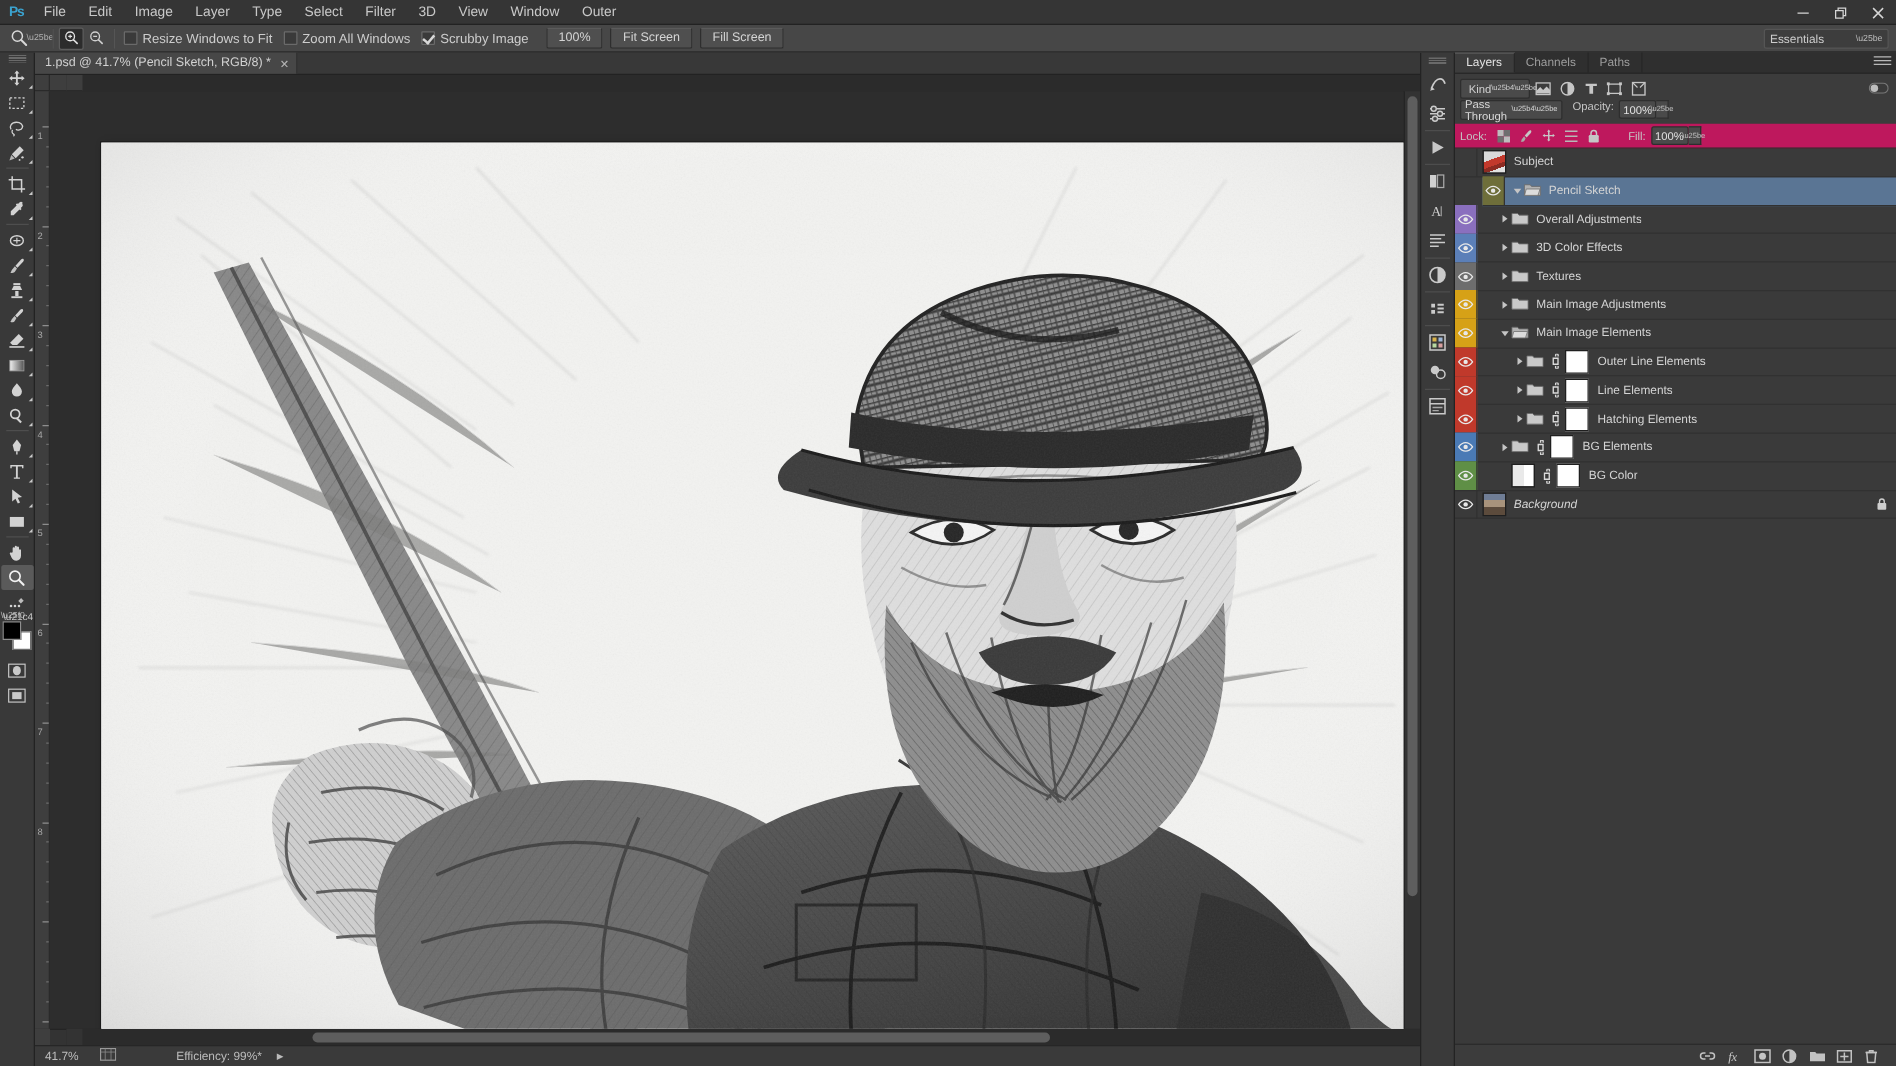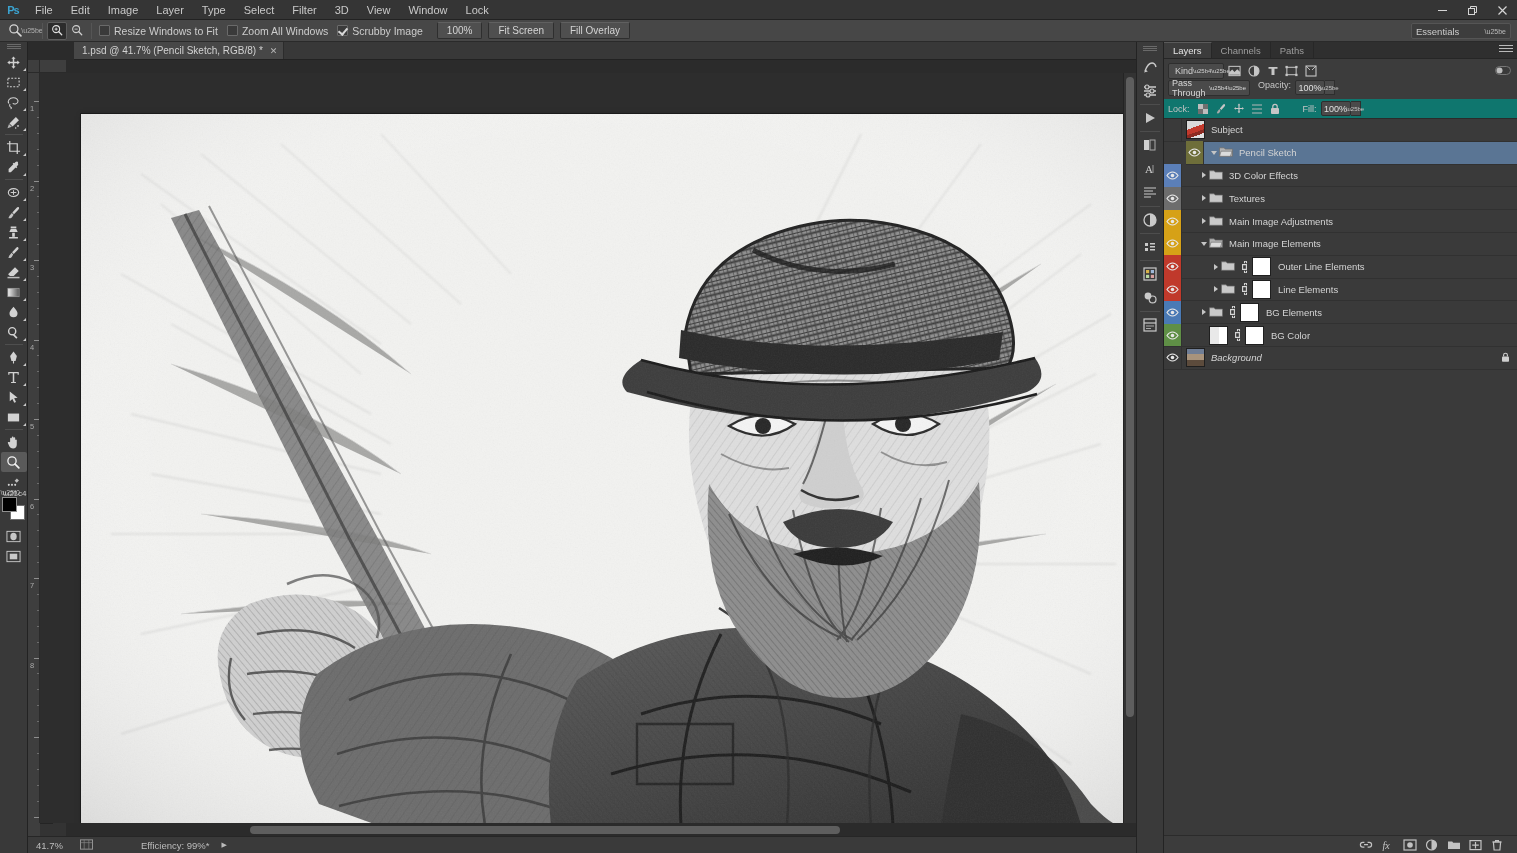--- a/index.html
+++ b/index.html
@@ -93,21 +93,21 @@
   .tool svg{ display:block; }
   .tb-sep{ width:18px;height:1px;background:#4e4e4e;margin:2px 0; }
   .swatches{ position:relative; width:26px; height:26px; margin-top:4px; }
   .sw-fore{ position:absolute; left:1px; top:1px; width:15px;height:15px; background:#000; border:1px solid #8f8f8f; }
   .sw-back{ position:absolute; left:9px; top:9px; width:15px;height:15px; background:#fff; border:1px solid #6e6e6e; }
   .sw-mini{ position:absolute; left:0; top:-7px; font-size:7px; color:#b9b9b9; }
   .sw-swap{ position:absolute; right:0px; top:-7px; font-size:8px; color:#c7c7c7; }
 
   
   .canvas-wrap{ flex:1; display:flex; flex-direction:column; min-width:0; background:#2b2b2b; }
-  .doctabs{ height:18px; background:#383838; display:flex; align-items:flex-end; border-bottom:1px solid #222; flex:0 0 18px;margin-left:46px;}
+  .doctabs{ height:18px; background:#383838; display:flex; align-items:flex-end; border-bottom:1px solid #222; flex:0 0 18px;}
   .doctab{
     height:18px; background:#474747; display:flex; align-items:center;
     padding:0 6px 0 8px; font-size:10px; color:#d2d2d2; border-right:1px solid #2c2c2c;
     border-top:1px solid #5a5a5a; white-space:nowrap;
   }
   .doctab .x{ margin-left:7px; font-size:9px; color:#b5b5b5; }
   .ruler-corner{ width:12px; background:#3e3e3e; border-right:1px solid #2a2a2a; border-bottom:1px solid #2a2a2a; flex:0 0 12px;}
   .ruler-h{ height:13px; background:#3e3e3e; border-bottom:1px solid #2a2a2a; position:relative; overflow:hidden; flex:0 0 13px;}
   .ruler-v{ width:12px; background:#3e3e3e; border-right:1px solid #2a2a2a; position:relative; overflow:hidden; flex:0 0 12px;}
   .rt{ position:absolute; background:#8e8e8e; }
@@ -181,21 +181,21 @@
   }
   .blendsel .bc{ margin-left:auto; font-size:6px;}
   .lbl{ font-size:9px;color:#c6c6c6; margin-left:8px; }
   .numfield{
     width:30px;height:15px;background:#4a4a4a;border:1px solid #2e2e2e;border-radius:2px;
     display:flex;align-items:center;justify-content:center;font-size:9px;color:#e0e0e0;margin-left:4px;
   }
   .spin{ width:10px;height:15px;background:#4a4a4a;border:1px solid #2e2e2e;border-left:none;
     display:flex;align-items:center;justify-content:center;font-size:6px;color:#c4c4c4;}
 
-  .lp-lock{ height:20px; display:flex; align-items:center; padding:0 4px; background:#0f766e;
+  .lp-lock{ height:20px; display:flex; align-items:center; padding:0 4px; background:#be185d;
     border-bottom:1px solid #2b2b2b; flex:0 0 20px;}
   .lockic{ width:16px;height:16px;display:flex;align-items:center;justify-content:center;margin-right:2px;}
 
   .layerlist{ flex:1; overflow:hidden; background:#3a3a3a; }
   .lrow{
     height:22.8px; display:flex; align-items:center; border-bottom:1px solid #313131;
     position:relative; font-size:9.5px; color:#d4d4d4;
   }
   .lrow.sel{ background:#5a7594;margin-left:22px; }
   .eye-cell{
@@ -236,21 +236,21 @@
     <div class="menu-item">File</div>
     <div class="menu-item">Edit</div>
     <div class="menu-item">Image</div>
     <div class="menu-item">Layer</div>
     <div class="menu-item">Type</div>
     <div class="menu-item">Select</div>
     <div class="menu-item">Filter</div>
     <div class="menu-item">3D</div>
     <div class="menu-item">View</div>
     <div class="menu-item">Window</div>
-    <div class="menu-item">Lock</div>
+    <div class="menu-item">Outer</div>
 
     <div class="win-ctrls">
       <div class="win-btn">
         <svg width="11" height="11" viewBox="0 0 11 11">
             <rect x="1" y="5" width="9" height="1" fill="#d5d5d5"></rect>
           </svg>
       </div>
       <div class="win-btn">
         <svg width="11" height="11" viewBox="0 0 11 11">
           <rect x="1.5" y="3.5" width="6" height="6" fill="none" stroke="#d5d5d5" stroke-width="1"></rect>
@@ -300,21 +300,21 @@
       <span>Zoom All Windows</span>
     </div>
     <div class="opt-chk">
       <span class="chkbox on"></span>
       <span>Scrubby Image</span>
     </div>
 
     <div style="width:8px"></div>
     <div class="opt-btn">100%</div>
     <div class="opt-btn">Fit Screen</div>
-    <div class="opt-btn">Fill Overlay</div>
+    <div class="opt-btn">Fill Screen</div>
 
     <div class="workspace-sel">
       <span>Essentials</span>
       <span class="wcar">\u25be</span>
     </div>
   </div>
 
   <div class="bodyrow">
 
     <div class="toolbar">
@@ -991,20 +991,36 @@
               <div class="tri d">
                 <i></i>
               </div>
               <div class="folder"><svg width="14" height="12" viewBox="0 0 14 12">
                   <path d="M.5 1.8h4.6l1.1 1.3H13.5V10.3H.5z" fill="#b3b3b3" stroke="#6a6a6a" stroke-width=".7"></path>
                   <path d="M2 5.2h11L11.4 10.3H.6z" fill="#dcdcdc" stroke="#6a6a6a" stroke-width=".6"></path>
                 </svg></div>
               <div class="lname">Pencil Sketch</div>
             </div>
             <div class="lrow">
+              <div class="eye-cell" style="background: rgb(138, 111, 190);">
+                <svg width="13" height="9" viewBox="0 0 14 9">
+                  <path d="M7 .8C3.6.8 1 4.5 1 4.5s2.6 3.7 6 3.7 6-3.7 6-3.7S10.4.8 7 .8z" fill="none" stroke="#e8e8e8" stroke-width="1.1"></path>
+                  <circle cx="7" cy="4.5" r="1.9" fill="#e8e8e8"></circle>
+                </svg>
+              </div>
+              <div class="indent" style="width: 16px;"></div>
+              <div class="tri r">
+                <i></i>
+              </div>
+              <div class="folder"><svg width="14" height="12" viewBox="0 0 14 12">
+                  <path d="M.5 1.8h4.6l1.1 1.3H13.5V10.3H.5z" fill="#c9c9c9" stroke="#6a6a6a" stroke-width=".7"></path>
+                </svg></div>
+              <div class="lname">Overall Adjustments</div>
+            </div>
+            <div class="lrow">
               <div class="eye-cell" style="background: rgb(91, 127, 184);">
                 <svg width="13" height="9" viewBox="0 0 14 9">
                   <path d="M7 .8C3.6.8 1 4.5 1 4.5s2.6 3.7 6 3.7 6-3.7 6-3.7S10.4.8 7 .8z" fill="none" stroke="#e8e8e8" stroke-width="1.1"></path>
                   <circle cx="7" cy="4.5" r="1.9" fill="#e8e8e8"></circle>
                 </svg>
               </div>
               <div class="indent" style="width: 16px;"></div>
               <div class="tri r">
                 <i></i>
               </div>
@@ -1102,40 +1118,63 @@
               <div class="linkic">
                 <svg width="9" height="12" viewBox="0 0 9 12">
                   <path d="M4.5 2.2V1a1 1 0 012 0v1.2M4.5 9.8V11a1 1 0 002 0V9.8" stroke="#dadada" stroke-width="1.1" fill="none"></path>
                   <path d="M2.6 3.6h3.8v4.8H2.6z" fill="none" stroke="#dadada" stroke-width="1.1"></path>
                 </svg>
               </div>
               <div class="thumb mask" style="margin-right: 5px;"></div>
               <div class="lname">Line Elements</div>
             </div>
             <div class="lrow">
-              <div class="eye-cell" style="background: rgb(74, 122, 181);">
+              <div class="eye-cell" style="background: rgb(192, 57, 43);">
                 <svg width="13" height="9" viewBox="0 0 14 9">
                   <path d="M7 .8C3.6.8 1 4.5 1 4.5s2.6 3.7 6 3.7 6-3.7 6-3.7S10.4.8 7 .8z" fill="none" stroke="#e8e8e8" stroke-width="1.1"></path>
                   <circle cx="7" cy="4.5" r="1.9" fill="#e8e8e8"></circle>
                 </svg>
               </div>
-              <div class="indent" style="width: 16px;"></div>
+              <div class="indent" style="width: 28px;"></div>
               <div class="tri r">
                 <i></i>
               </div>
               <div class="folder"><svg width="14" height="12" viewBox="0 0 14 12">
                   <path d="M.5 1.8h4.6l1.1 1.3H13.5V10.3H.5z" fill="#c9c9c9" stroke="#6a6a6a" stroke-width=".7"></path>
                 </svg></div>
               <div class="linkic">
                 <svg width="9" height="12" viewBox="0 0 9 12">
                   <path d="M4.5 2.2V1a1 1 0 012 0v1.2M4.5 9.8V11a1 1 0 002 0V9.8" stroke="#dadada" stroke-width="1.1" fill="none"></path>
                   <path d="M2.6 3.6h3.8v4.8H2.6z" fill="none" stroke="#dadada" stroke-width="1.1"></path>
                 </svg>
               </div>
               <div class="thumb mask" style="margin-right: 5px;"></div>
+              <div class="lname">Hatching Elements</div>
+            </div>
+            <div class="lrow">
+              <div class="eye-cell" style="background: rgb(74, 122, 181);">
+                <svg width="13" height="9" viewBox="0 0 14 9">
+                  <path d="M7 .8C3.6.8 1 4.5 1 4.5s2.6 3.7 6 3.7 6-3.7 6-3.7S10.4.8 7 .8z" fill="none" stroke="#e8e8e8" stroke-width="1.1"></path>
+                  <circle cx="7" cy="4.5" r="1.9" fill="#e8e8e8"></circle>
+                </svg>
+              </div>
+              <div class="indent" style="width: 16px;"></div>
+              <div class="tri r">
+                <i></i>
+              </div>
+              <div class="folder"><svg width="14" height="12" viewBox="0 0 14 12">
+                  <path d="M.5 1.8h4.6l1.1 1.3H13.5V10.3H.5z" fill="#c9c9c9" stroke="#6a6a6a" stroke-width=".7"></path>
+                </svg></div>
+              <div class="linkic">
+                <svg width="9" height="12" viewBox="0 0 9 12">
+                  <path d="M4.5 2.2V1a1 1 0 012 0v1.2M4.5 9.8V11a1 1 0 002 0V9.8" stroke="#dadada" stroke-width="1.1" fill="none"></path>
+                  <path d="M2.6 3.6h3.8v4.8H2.6z" fill="none" stroke="#dadada" stroke-width="1.1"></path>
+                </svg>
+              </div>
+              <div class="thumb mask" style="margin-right: 5px;"></div>
               <div class="lname">BG Elements</div>
             </div>
             <div class="lrow">
               <div class="eye-cell" style="background: rgb(95, 143, 70);">
                 <svg width="13" height="9" viewBox="0 0 14 9">
                   <path d="M7 .8C3.6.8 1 4.5 1 4.5s2.6 3.7 6 3.7 6-3.7 6-3.7S10.4.8 7 .8z" fill="none" stroke="#e8e8e8" stroke-width="1.1"></path>
                   <circle cx="7" cy="4.5" r="1.9" fill="#e8e8e8"></circle>
                 </svg>
               </div>
               <div class="indent" style="width: 16px;"></div>

